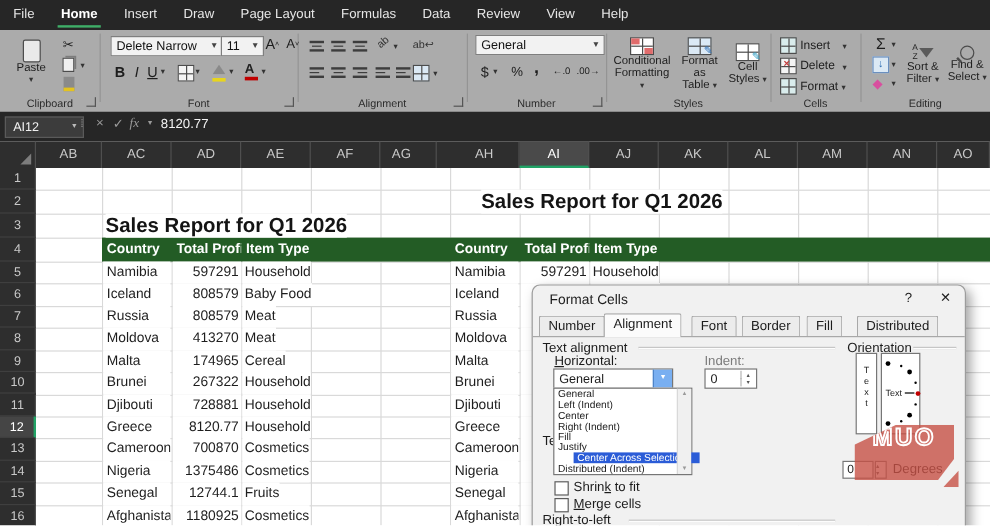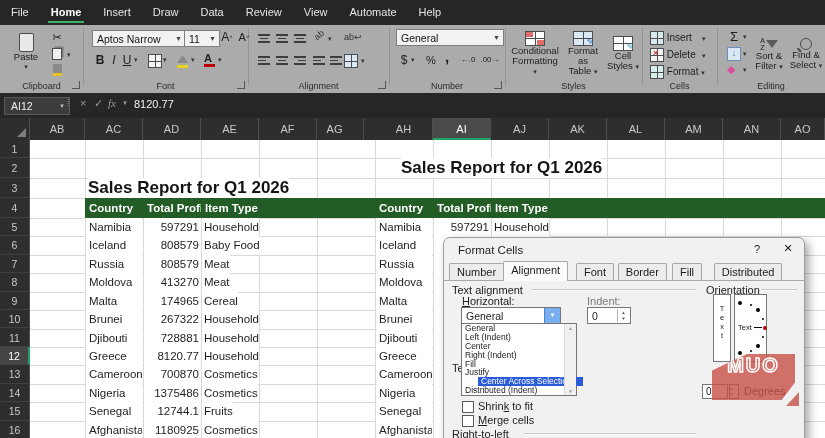--- a/index.html
+++ b/index.html
@@ -95,24 +95,25 @@
 </head>
 <body>
 
 <div id="screen">
 
   <div id="tabbar" class="abs">
       <span class="apptab">File</span>
       <span class="apptab active">Home</span>
       <span class="apptab">Insert</span>
       <span class="apptab">Draw</span>
+      <span class="apptab">Page Layout</span>
+      <span class="apptab">Formulas</span>
       <span class="apptab">Data</span>
       <span class="apptab">Review</span>
       <span class="apptab">View</span>
-      <span class="apptab">Automate</span>
       <span class="apptab">Help</span>
     </div>
 
   <div id="ribbon" class="abs">
     <div class="rsep" style="left:83px"></div>
     <div class="rsep" style="left:248px"></div>
     <div class="rsep" style="left:389px"></div>
     <div class="rsep" style="left:505px"></div>
     <div class="rsep" style="left:642px"></div>
     <div class="rsep" style="left:717px"></div>
@@ -129,21 +130,21 @@
       <span style="display:inline-block;width:8px;height:10px;border:1px solid #4c4c4c;background:#f0f0f0;box-shadow:2px -2px 0 -0.5px #7c7c7c;"></span>
     </div>
     <span class="chev abs" style="left:67px;top:26px">▾</span>
     <div class="rbtn" style="left:50px;top:38px;width:14px;height:14px">
       <span style="display:inline-block;width:9px;height:9px;background:#8a8a8a;border-bottom:3px solid #e4c31f;"></span>
     </div>
     <div class="glabel" style="left:0;width:83px">Clipboard</div>
     <div class="launcher" style="left:72px;bottom:4px"></div>
 
     <div class="combo" style="left:92px;top:5px;width:88px;height:15px">
-      <span>Aptos Narrow</span>
+      <span>Delete Narrow</span>
         <span class="carr">▼</span>
     </div>
     <div class="combo" style="left:184px;top:5px;width:30px;height:15px">
       <span>11</span>
         <span class="carr">▼</span>
     </div>
     <div class="rbtn" style="left:219px;top:4px;width:16px;height:16px;font-size:12px">
         <span>A</span>
         <span style="font-size:6px;vertical-align:top">˄</span>
       </div>

